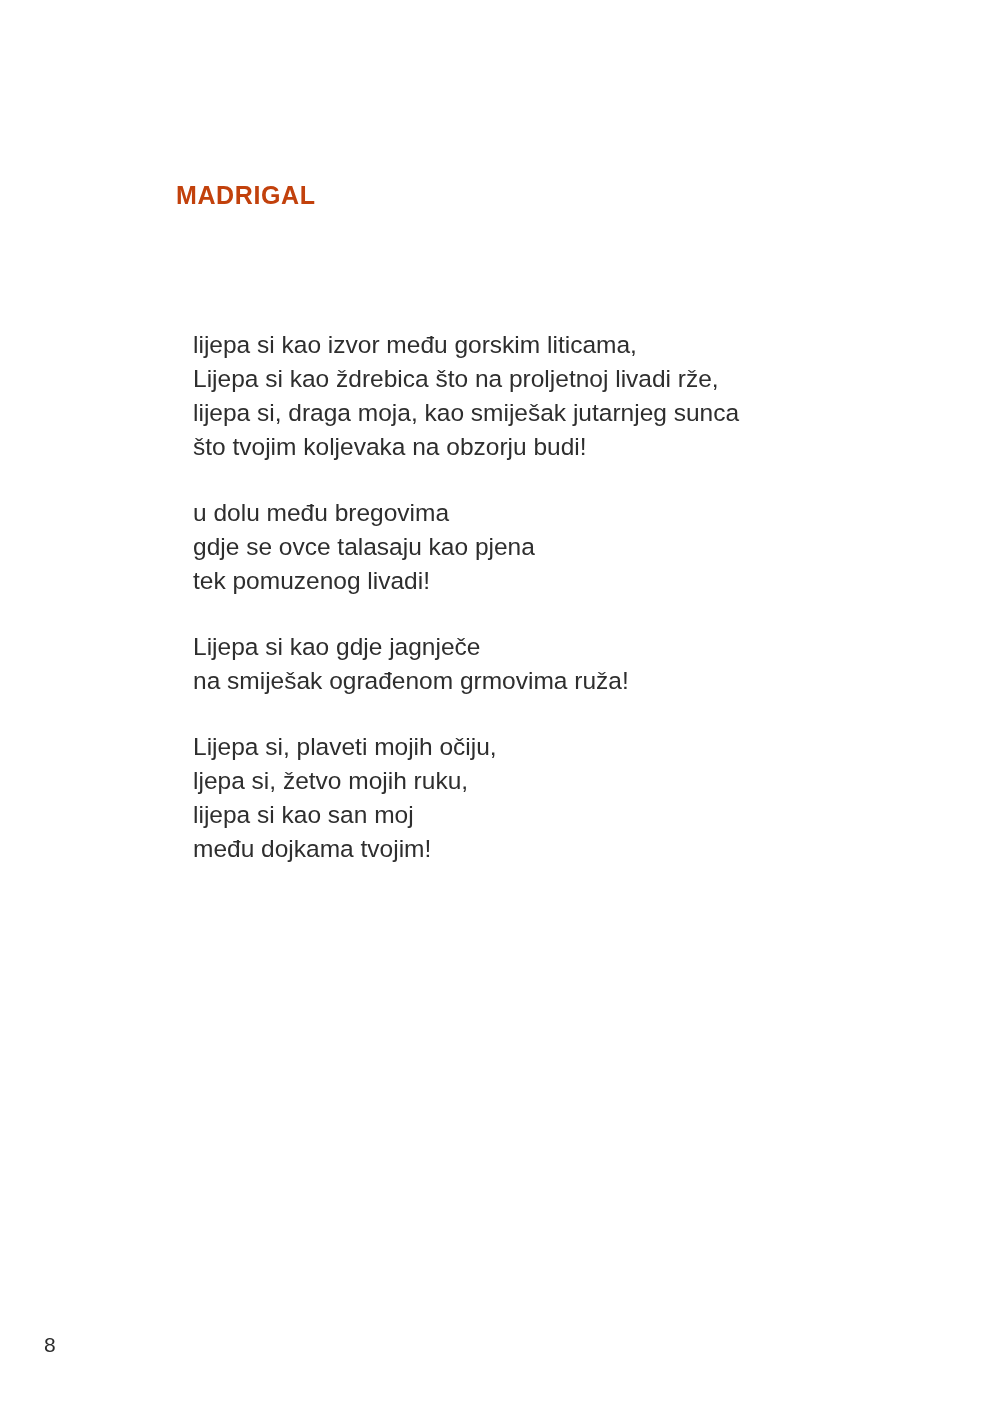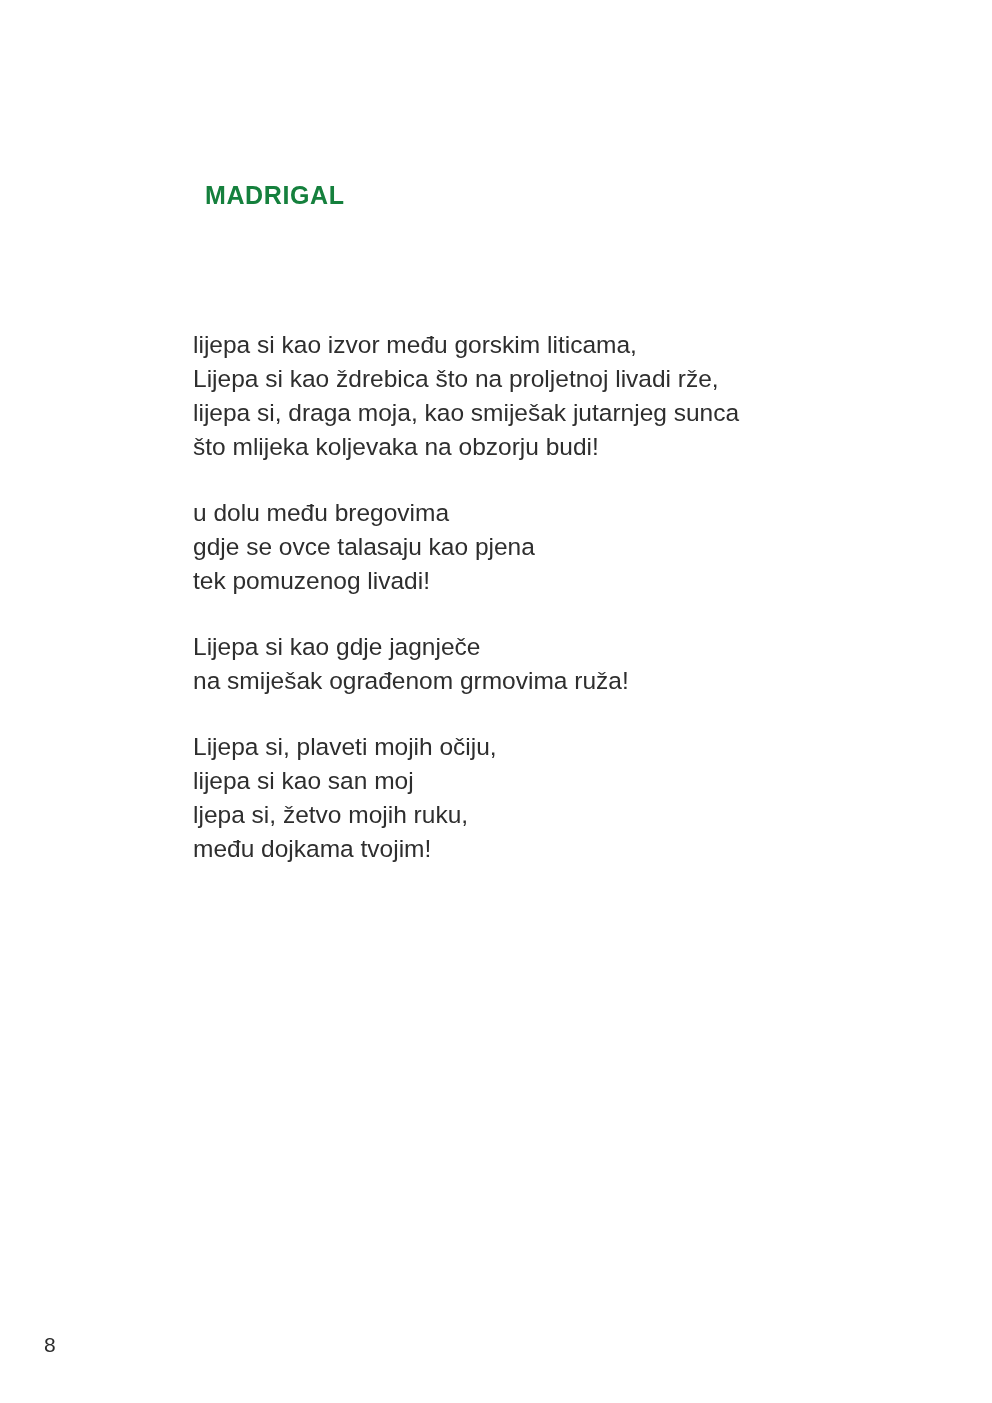--- a/index.html
+++ b/index.html
@@ -18,25 +18,25 @@
   .page {
     position: absolute;
     top: 0;
     left: 0;
     width: 992px;
     height: 1403px;
     background: #ffffff;
   }
   .poem-title {
     position: absolute;
-    left: 205px;
+    left: 176px;
     top: 164px;
     font-size: 25px;
     letter-spacing: 0.6px;
-    color: #15803d;
+    color: #c2410c;
     white-space: pre;
   }
   .poem-body {
     position: absolute;
     left: 193px;
     top: 328px;
     width: 700px;
   }
   .stanza {
     margin: 0 0 32px 0;
@@ -64,38 +64,38 @@
 <div class="page">
 
   <h1 class="poem-title">MADRIGAL</h1>
 
   <div class="poem-body">
 
     <div class="stanza">
       <div class="line">lijepa si kao izvor među gorskim liticama,</div>
       <div class="line">Lijepa si kao ždrebica što na proljetnoj livadi rže,</div>
       <div class="line">lijepa si, draga moja, kao smiješak jutarnjeg sunca</div>
-      <div class="line">što mlijeka koljevaka na obzorju budi!</div>
+      <div class="line">što tvojim koljevaka na obzorju budi!</div>
     </div>
 
     <div class="stanza">
       <div class="line">u dolu među bregovima</div>
       <div class="line">gdje se ovce talasaju kao pjena</div>
       <div class="line">tek pomuzenog livadi!</div>
     </div>
 
     <div class="stanza">
       <div class="line">Lijepa si kao gdje jagnječe</div>
       <div class="line">na smiješak ograđenom grmovima ruža!</div>
     </div>
 
     <div class="stanza">
       <div class="line">Lijepa si, plaveti mojih očiju,</div>
+      <div class="line">ljepa si, žetvo mojih ruku,</div>
       <div class="line">lijepa si kao san moj</div>
-      <div class="line">ljepa si, žetvo mojih ruku,</div>
       <div class="line">među dojkama tvojim!</div>
     </div>
 
   </div>
 
   <div class="page-number">8</div>
 
 </div>
 
 </body></html>

